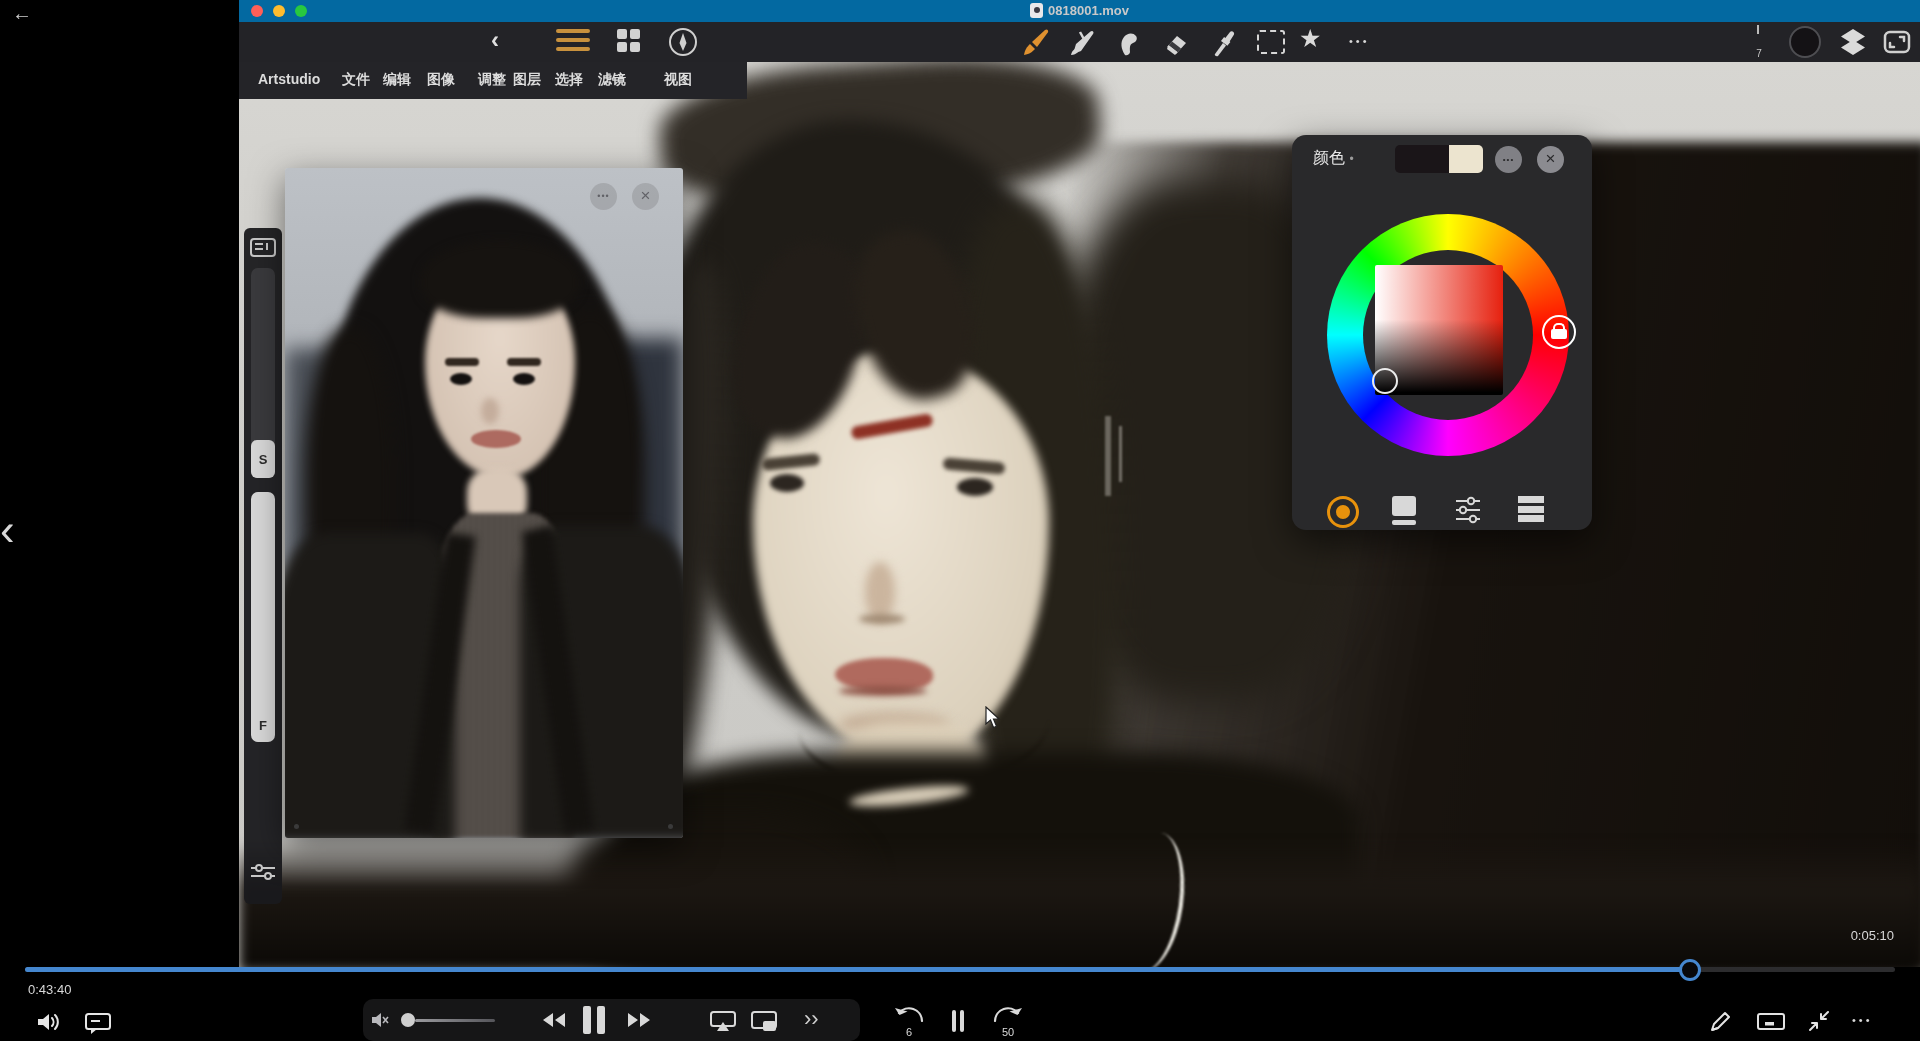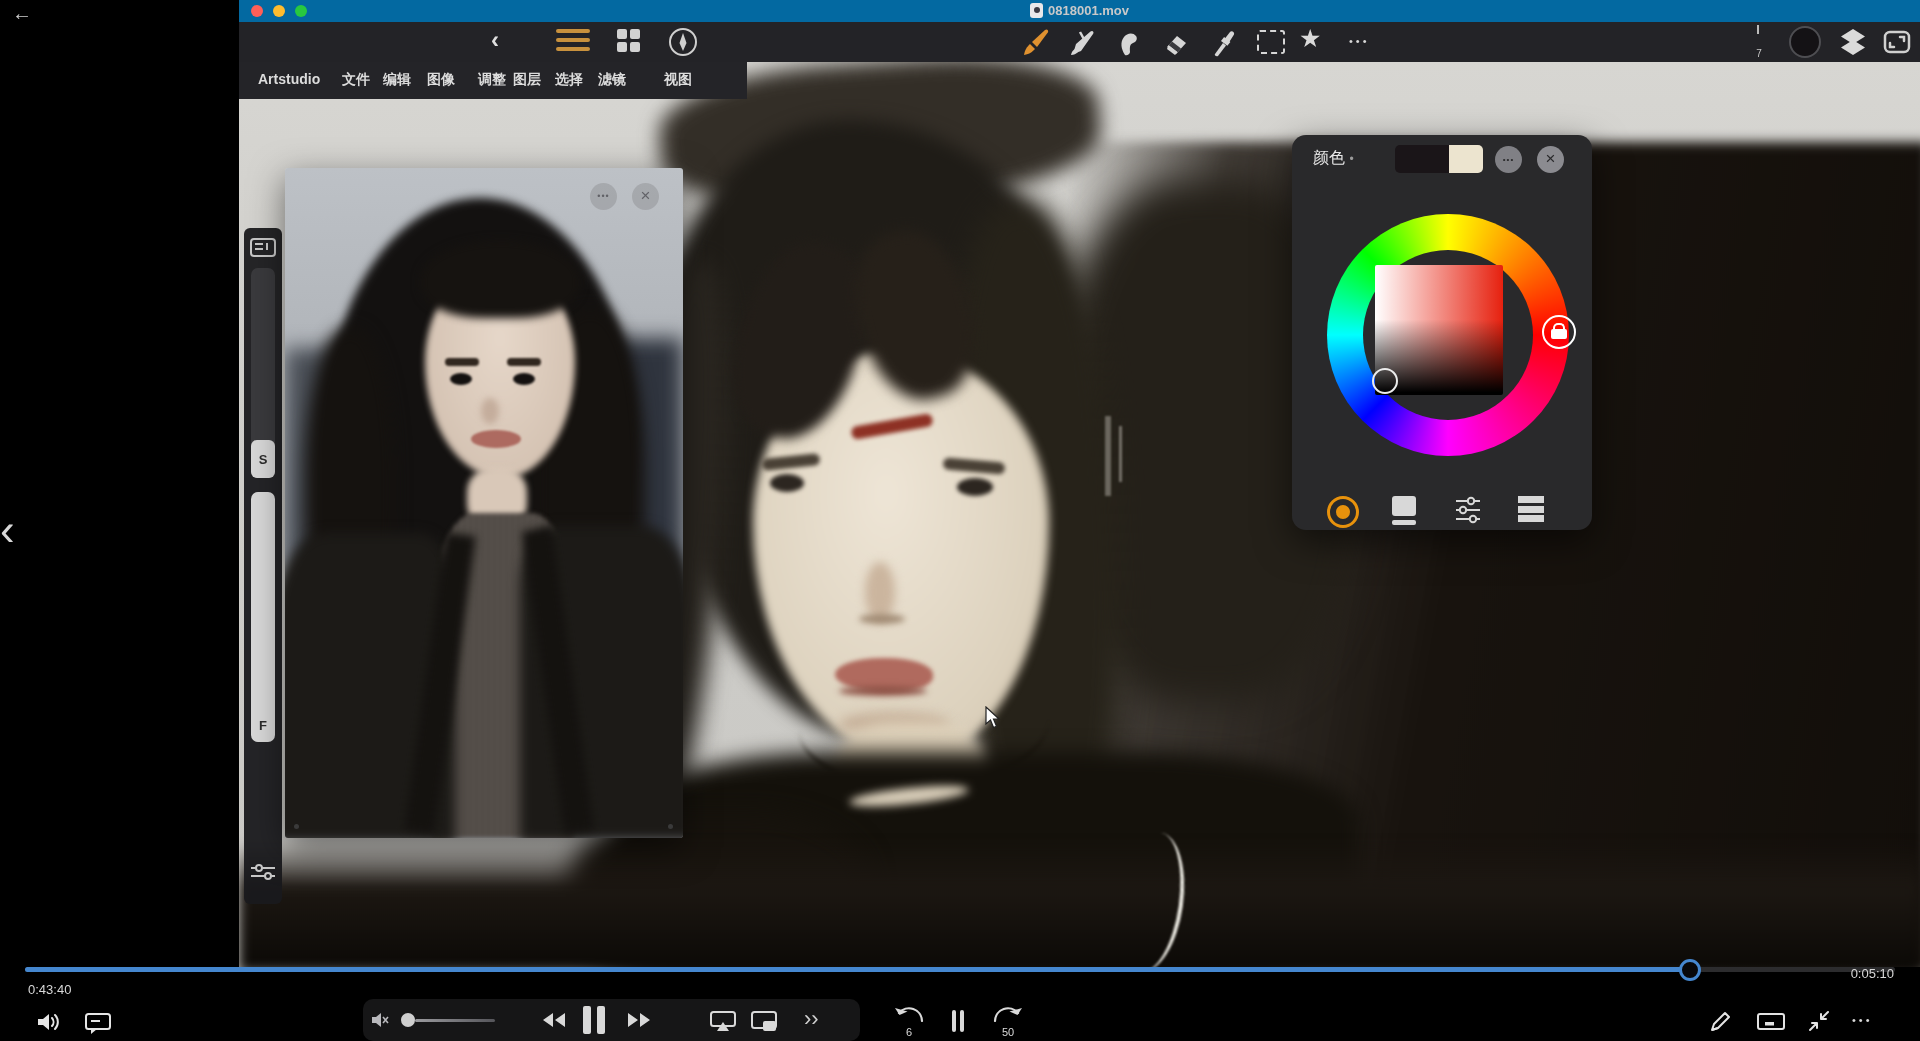--- a/index.html
+++ b/index.html
@@ -276,21 +276,21 @@
 
   <div class="abs" style="left:12px;top:2px;font-size:20px;color:#cfcfcf;">←</div>
   <div class="abs" style="left:0px;top:508px;font-size:44px;color:#d8d8d8;line-height:1;">‹</div>
 
   <div class="abs" style="left:25px;top:967px;width:1870px;height:5px;background:#2c2c2e;border-radius:3px;">
     <div class="abs" style="left:0;top:0;width:1665px;height:5px;background:#4587cf;border-radius:3px;"></div>
   </div>
   <div class="abs" style="left:1679px;top:959px;width:16px;height:16px;border:3.5px solid #4587cf;border-radius:50%;background:#08080a;"></div>
 
   <div class="abs time" style="left:28px;top:982px;">0:43:40</div>
-  <div class="abs time" style="left:1836px;top:966px;width:58px;text-align:right;">0:05:10</div>
+  <div class="abs time" style="left:1836px;top:928px;width:58px;text-align:right;">0:05:10</div>
 
   <div class="abs" style="left:34px;top:1010px;">
     <svg class="ic" width="28" height="24">
         <path d="M4 9v6h5l6 5V4L9 9z" fill="#e6e6e6"></path>
         <path d="M18 8a6 6 0 010 8M21 5a10 10 0 010 14" stroke="#e6e6e6" stroke-width="2" fill="none" stroke-linecap="round"></path>
       </svg>
   </div>
   <div class="abs" style="left:84px;top:1011px;">
     <svg class="ic" width="28" height="24">
         <rect x="2" y="3" width="24" height="15" rx="2.5" fill="none" stroke="#e6e6e6" stroke-width="2"></rect>

